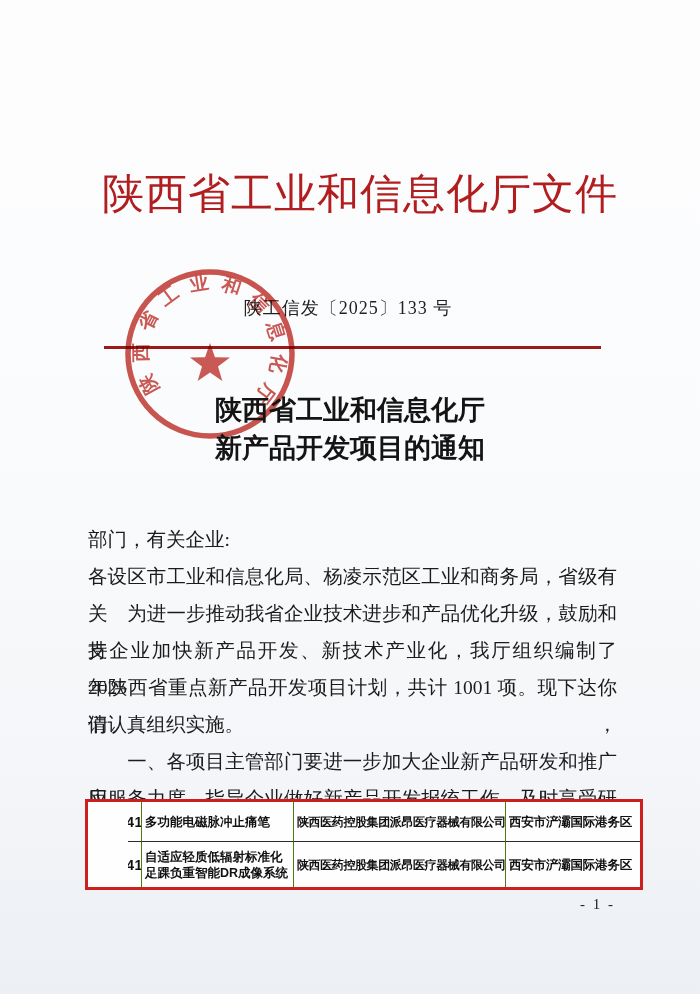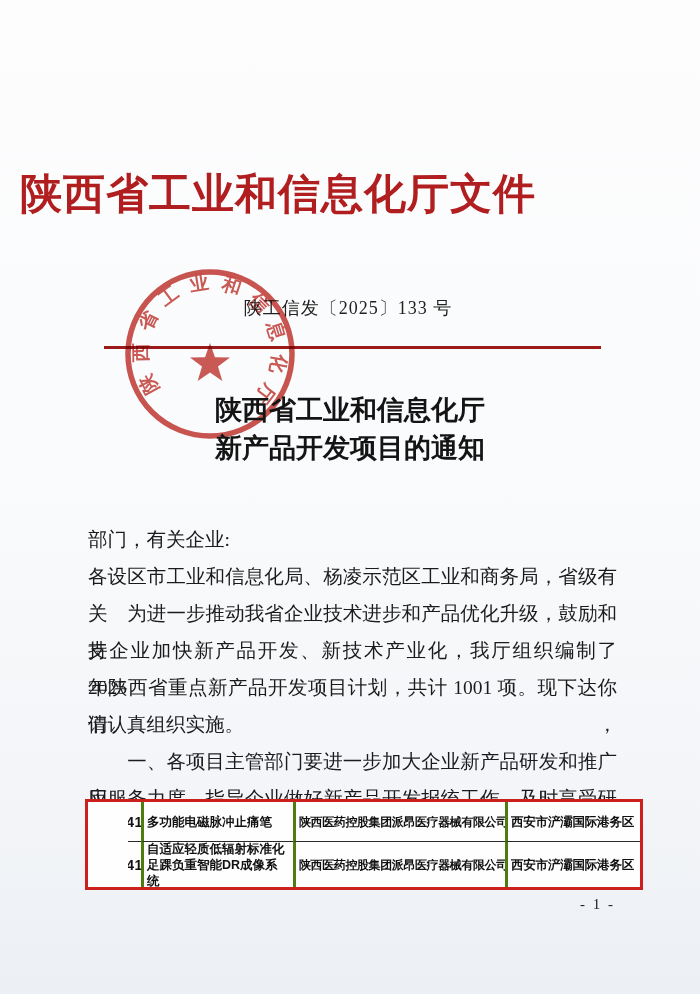--- a/index.html
+++ b/index.html
@@ -8,22 +8,22 @@
     width:700px;height:994px;
     margin:0 auto;
     background:linear-gradient(180deg,#fdfdfe 0%,#fafbfc 45%,#f3f5f8 80%,#ecEFf4 100%);
     background-color:#f8f9fb;
     overflow:hidden;
     font-family:"Liberation Serif","DejaVu Serif",serif;
     color:#1d1d1f;
   }
   .letterhead{
     position:absolute;top:166px;left:0;right:0;
-    text-align:left;
-    font-size:42px;font-weight:700;letter-spacing:1px;
+    text-align:center;
+    font-size:42px;font-weight:400;letter-spacing:1px;
     color:#b01e20;
     font-family:"Liberation Serif","DejaVu Serif",serif;
     margin-left:20px;
   }
   .doc-number{
     position:absolute;top:296px;left:0;right:4px;
     text-align:center;
     font-size:18px;letter-spacing:1px;
     color:#222;
   }
@@ -64,21 +64,21 @@
     border:3px solid #cc201d;
     background:#fefefe;
     display:grid;
     grid-template-columns:53px 152px 212px 1fr;
     font-family:"Liberation Sans","DejaVu Sans",sans-serif;
     font-weight:700;
     color:#111;
   }
   .hl-table .cell{
     display:flex;align-items:center;
-    border-left:3px solid #4d7c0f;
+    border-left:1px solid #4d7c0f;
     box-sizing:border-box;
     padding:2px 3px;
     font-size:12.5px;
     line-height:16px;
     overflow:hidden;
   }
   .hl-table .cell.first-col{border-left:none;justify-content:center;font-size:14px;letter-spacing:.5px;margin-left:40px;}
   .hl-table .cell.row-sep{border-top:1px solid #2a2a2a;}
   .hl-table .cell.c-company{font-size:12px;letter-spacing:-.4px;white-space:nowrap;}
   .hl-table .cell.c-district{font-size:12.5px;letter-spacing:-.2px;white-space:nowrap;}

